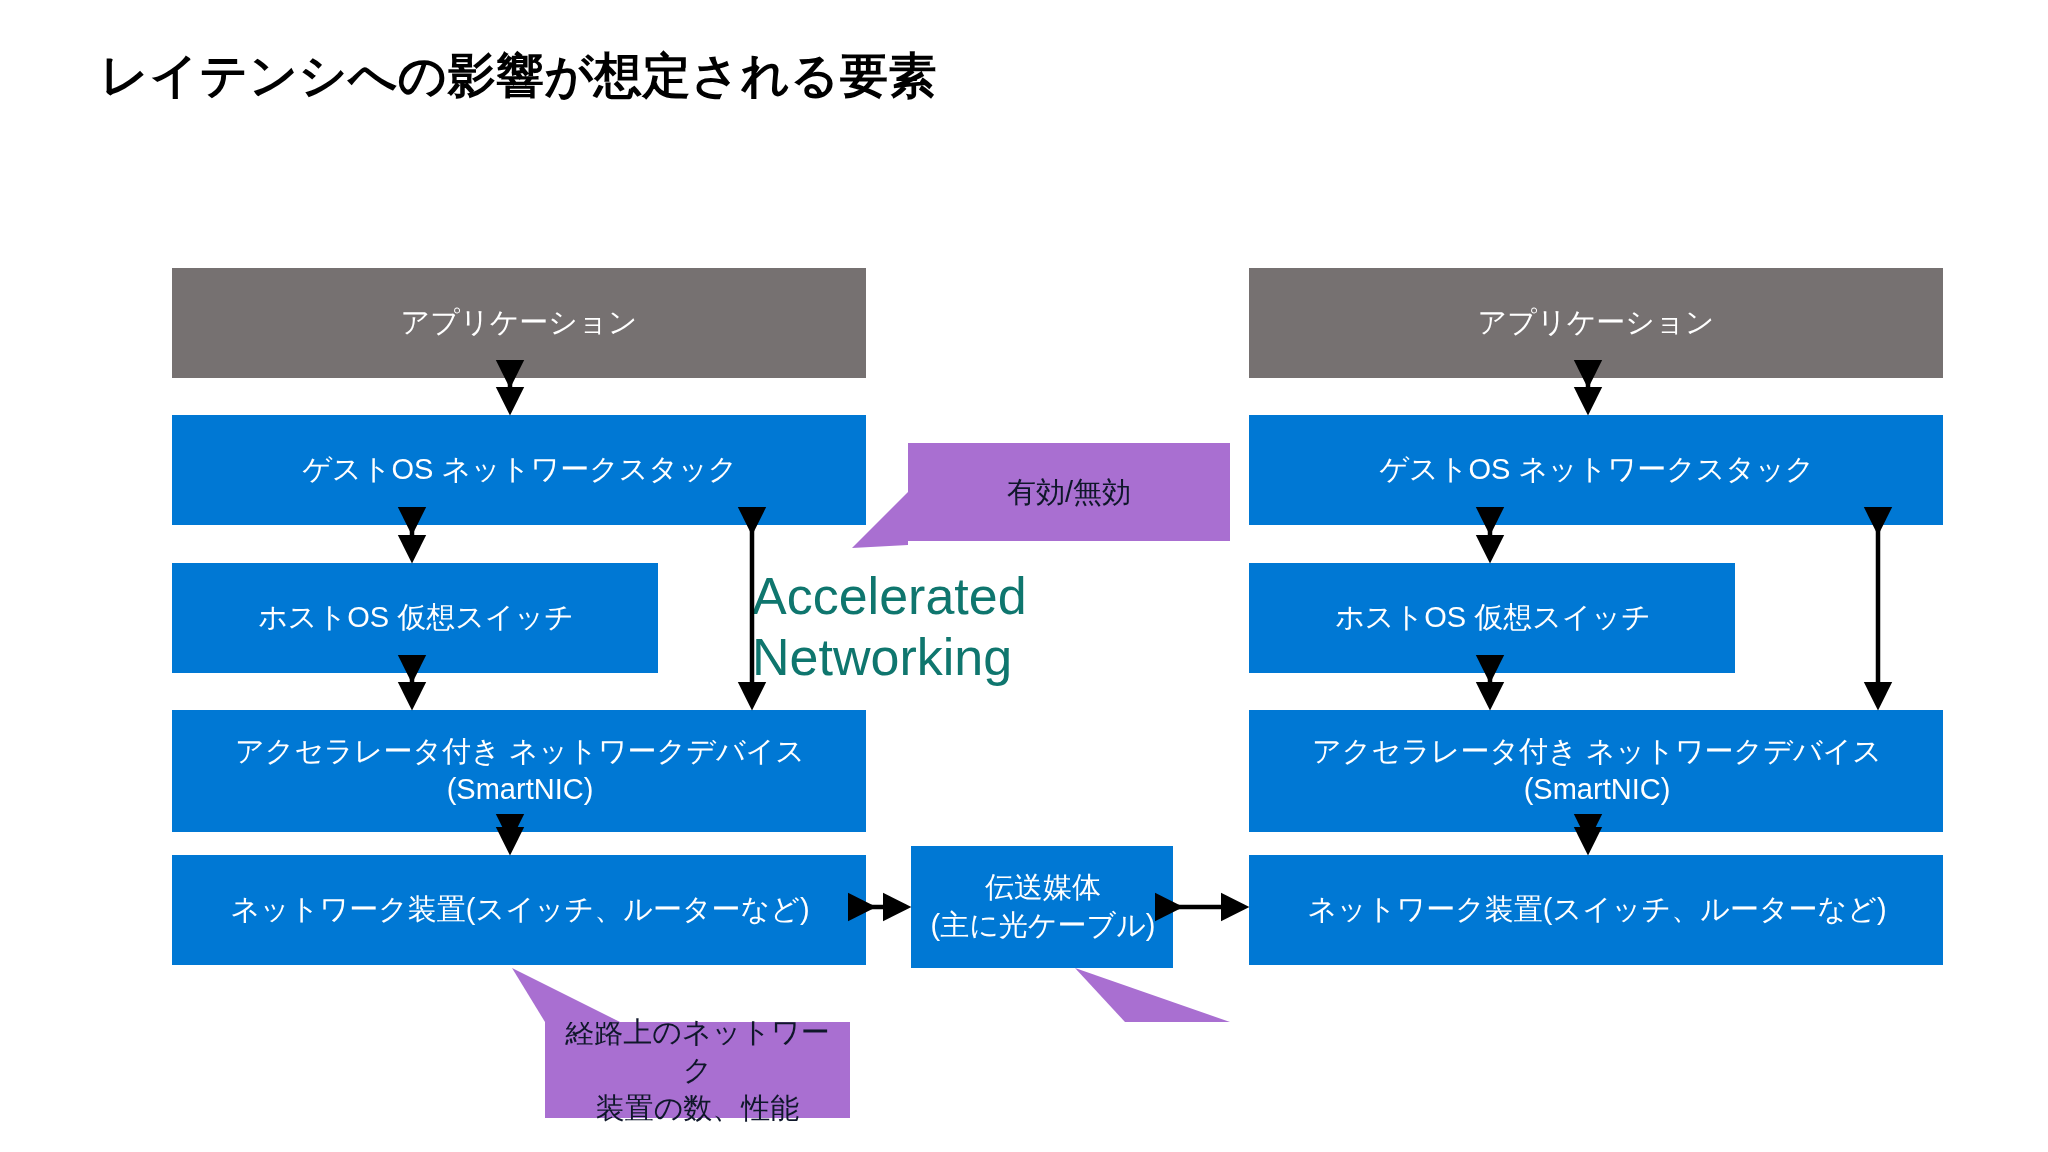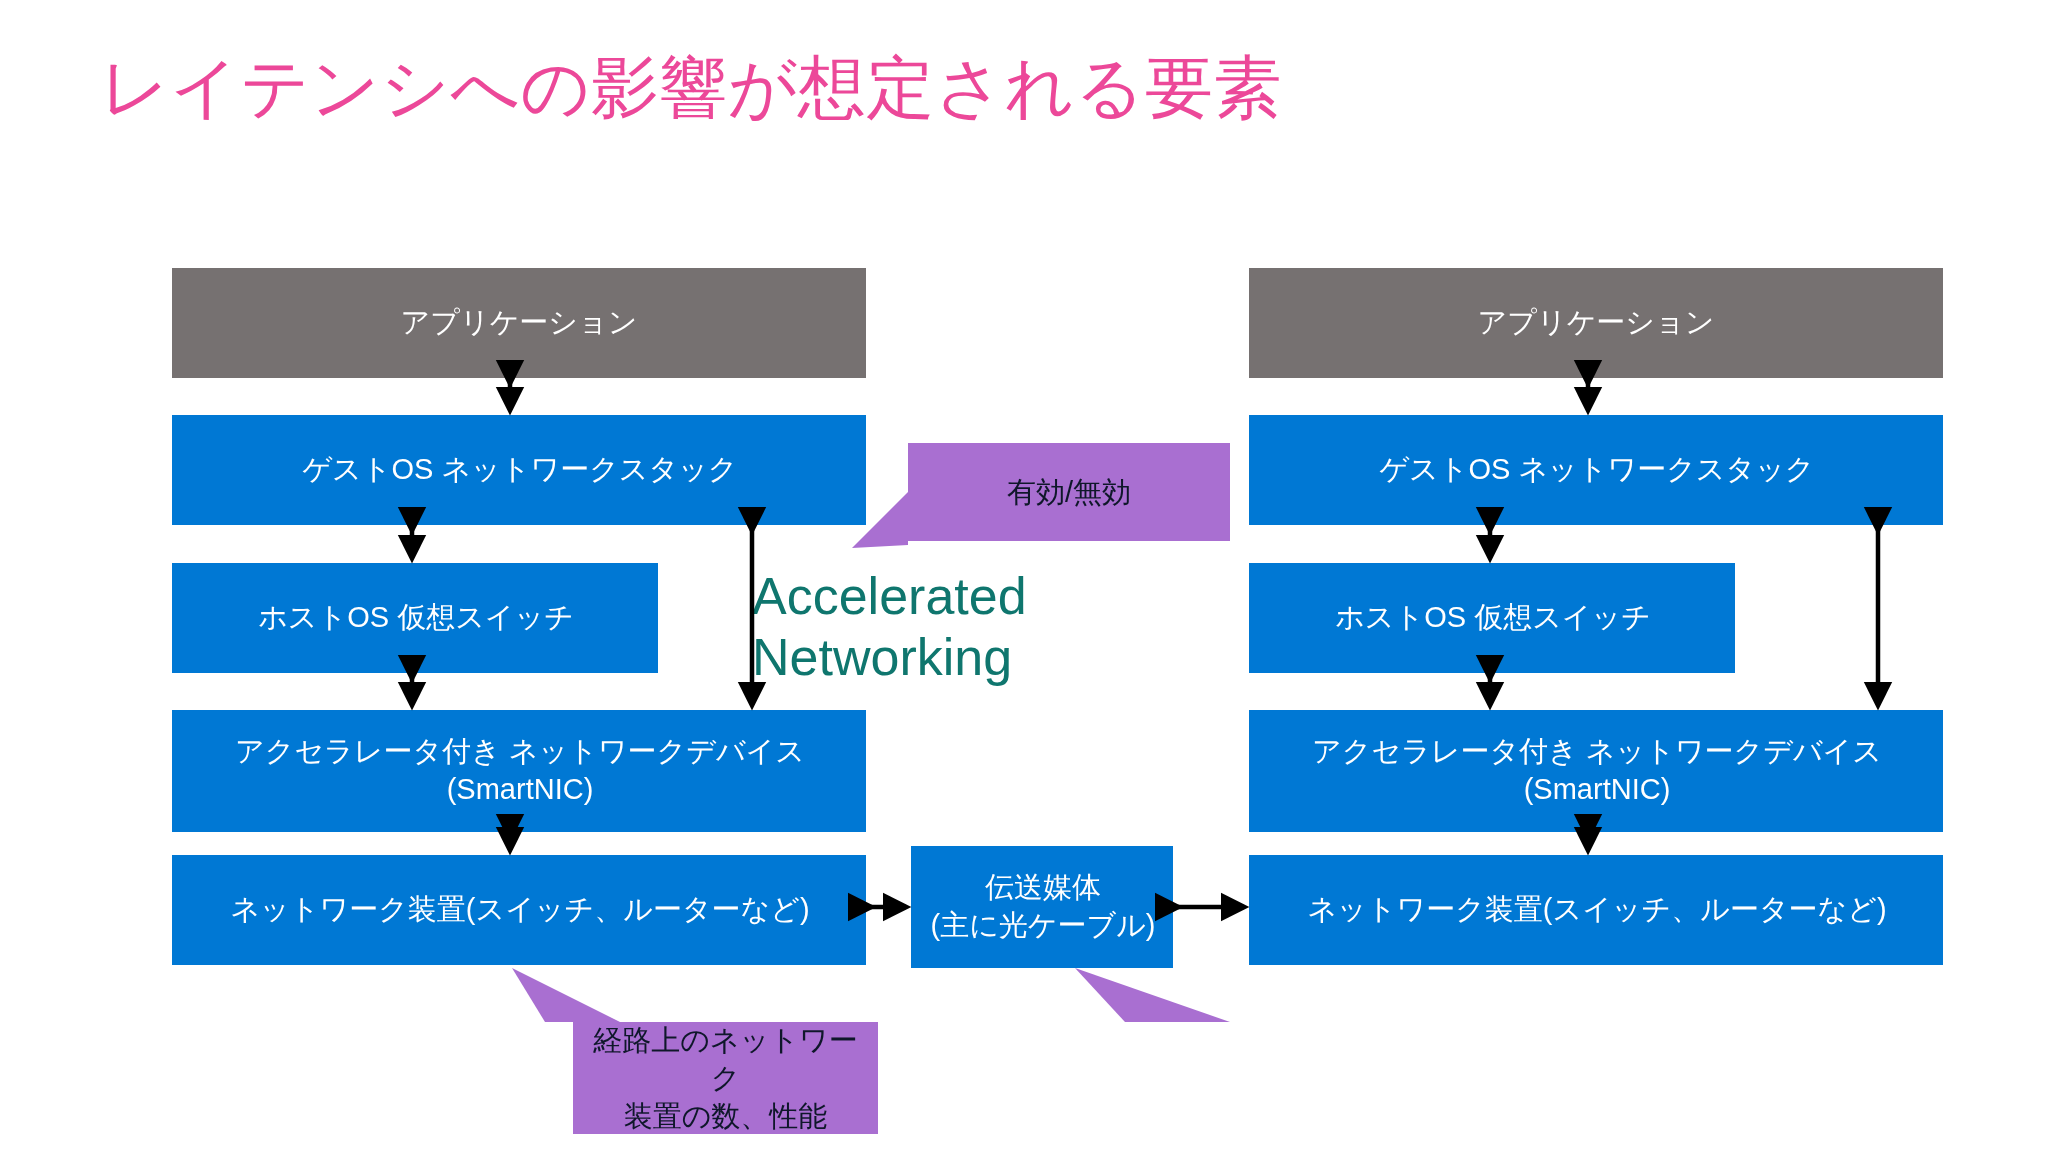--- a/index.html
+++ b/index.html
@@ -15,24 +15,24 @@
     position: relative;
     width: 2048px;
     height: 1152px;
     background: #ffffff;
     overflow: hidden;
   }
   .title {
     position: absolute;
     left: 100px;
     top: 48px;
-    font-size: 68px;
+    font-size: 48px;
     line-height: 1.15;
-    font-weight: 400;
-    color: #ec4899;
+    font-weight: 700;
+    color: #000000;
     letter-spacing: 0.5px;
     white-space: nowrap;
   }
   .box {
     position: absolute;
     display: flex;
     align-items: center;
     justify-content: center;
     text-align: center;
     color: #ffffff;
@@ -106,21 +106,21 @@
   <div class="box blue" style="left:1249px; top:855px; width:694px; height:110px;">ネットワーク装置(スイッチ、ルーターなど)</div>
 
   <div class="box blue" style="left:911px; top:846px; width:262px; height:122px; white-space:pre-line;">伝送媒体
 (主に光ケーブル)</div>
 
   <div class="an-label" style="left:752px; top:566px; width:250px;">Accelerated
 Networking</div>
 
   <div class="callout" style="left:908px; top:443px; width:322px; height:98px;">有効/無効</div>
 
-  <div class="callout" style="left:545px; top:1022px; width:305px; height:112px; white-space:pre-line;margin-left:28px;">経路上のネットワーク
+  <div class="callout" style="left:545px; top:1022px; width:305px; height:96px; white-space:pre-line;">経路上のネットワーク
 装置の数、性能</div>
 
 
   <svg id="vector" viewBox="0 0 2048 1152" xmlns="http://www.w3.org/2000/svg">
 
     <defs>
       <marker id="ahead" markerWidth="9" markerHeight="9" refX="5.2" refY="3.6" orient="auto" markerUnits="strokeWidth">
         <path d="M0,0.4 L6.4,3.6 L0,6.8 z" fill="#000000"></path>
       </marker>
     </defs>

